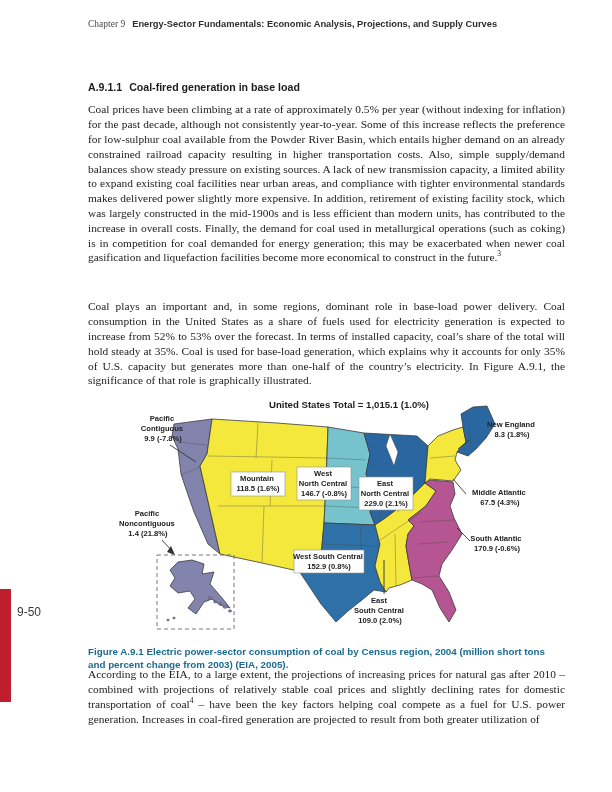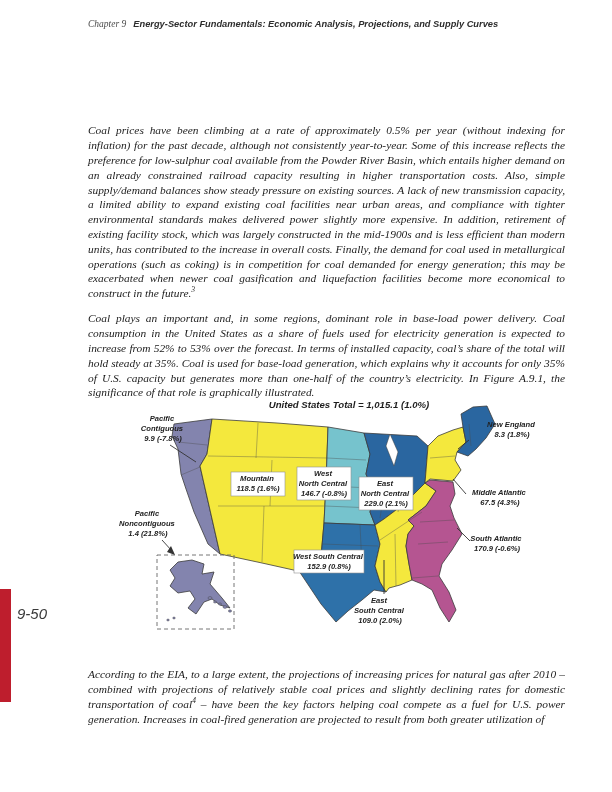--- a/index.html
+++ b/index.html
@@ -1,59 +1,62 @@
 <!DOCTYPE html>
 <html><head>
 <meta charset="utf-8">
 <style>
   html,body { margin:0; padding:0; background:#ffffff; }
   .page {
     position:relative; width:612px; height:792px; background:#ffffff;
-    font-family:"Liberation Serif", serif; overflow:hidden;font-style:italic;
+    font-family:"Liberation Serif", serif; overflow:hidden;
   }
   .hdr { position:absolute; left:88px; top:13px; width:480px; white-space:nowrap; }
   .hdr .chap { font-family:"Liberation Serif", serif; font-size:9.5px; color:#4a4a4a; }
   .hdr .ttl  { font-family:"Liberation Sans", sans-serif; font-weight:bold; font-size:9.3px; color:#2d2d2d; margin-left:7px; }
   .heading {
     position:absolute; left:88px; top:81px; width:480px;
     font-family:"Liberation Sans", sans-serif; font-weight:bold; font-size:10.6px; color:#1c1c1c;
   }
   .heading .num { margin-right:7px; }
   .body-para {
     position:absolute; left:88px; width:477px;
     font-size:11.4px; line-height:14.8px; text-align:justify; color:#1b1b1b;
   }
-  #para1 { top:112px; }
-  #para2 { top:300px; }
+  #para1 { top:91px; }
+  #para2 { top:288px; }
   #para3 { top:656px; }
   .body-para sup { font-size:7.5px; line-height:0; vertical-align:super; }
   .figure { position:absolute; left:90px; top:394px; width:480px; height:248px;margin-left:22px; }
   .map-title { font-family:"Liberation Sans", sans-serif; font-weight:bold; font-size:9.6px; fill:#1d1d1d; }
   .map-lbl   { font-family:"Liberation Sans", sans-serif; font-weight:bold; font-size:7.6px; fill:#222222; }
   .region    { stroke:#3b3b3b; stroke-width:0.8; stroke-linejoin:round; }
   .stateline { stroke:#4a4a4a; stroke-width:0.45; fill:none; opacity:0.85; }
   .leader    { stroke:#333333; stroke-width:0.9; fill:none; }
   .lbl-box   { fill:#ffffff; stroke:#8f8f8f; stroke-width:0.6; }
   .caption {
     position:absolute; left:88px; top:645px; width:474px;
     font-family:"Liberation Sans", sans-serif; font-weight:bold;
     font-size:9.8px; line-height:13px; color:#1B6B91;
   }
   .red-bar  { position:absolute; left:0; top:589px; width:11px; height:113px; }
-  .page-num { position:absolute; left:17px; top:605px; font-family:"Liberation Sans", sans-serif; font-size:15px; color:#3a3a3a; }
+  .page-num { position:absolute; left:17px; top:605px; font-family:"Liberation Sans", sans-serif; font-size:12px; color:#3a3a3a; }
 </style>
 </head>
 <body>
 
 <div class="page">
 
   <div class="hdr">
     <span class="chap">Chapter 9</span><span class="ttl">Energy-Sector Fundamentals: Economic Analysis, Projections, and Supply Curves</span>
   </div>
 
+  <div class="heading">
+    <span class="num">A.9.1.1</span><span>Coal-fired generation in base load</span>
+  </div>
 
   <p class="body-para" id="para1"><span>Coal prices have been climbing at a rate of approximately 0.5% per year (without indexing for inflation) for the past decade, although not consistently year-to-year. Some of this increase reflects the preference for low-sulphur coal available from the Powder River Basin, which entails higher demand on an already constrained railroad capacity resulting in higher transportation costs. Also, simple supply/demand balances show steady pressure on existing sources. A lack of new transmission capacity, a limited ability to expand existing coal facilities near urban areas, and compliance with tighter environmental standards makes delivered power slightly more expensive. In addition, retirement of existing facility stock, which was largely constructed in the mid-1900s and is less efficient than modern units, has contributed to the increase in overall costs. Finally, the demand for coal used in metallurgical operations (such as coking) is in competition for coal demanded for energy generation; this may be exacerbated when newer coal gasification and liquefaction facilities become more economical to construct in the future.</span><sup>3</sup></p>
 
   <p class="body-para" id="para2"><span>Coal plays an important and, in some regions, dominant role in base-load power delivery. Coal consumption in the United States as a share of fuels used for electricity generation is expected to increase from 52% to 53% over the forecast. In terms of installed capacity, coal’s share of the total will hold steady at 35%. Coal is used for base-load generation, which explains why it accounts for only 35% of U.S. capacity but generates more than one-half of the country’s electricity. In Figure A.9.1, the significance of that role is graphically illustrated.</span></p>
 
   <div class="figure">
     <svg width="480" height="248" viewBox="0 0 480 248">
 
       <text class="map-title" x="237" y="14" text-anchor="middle">United States Total = 1,015.1 (1.0%)</text>
 
@@ -166,19 +169,20 @@
       </text>
 
       <text class="map-lbl" text-anchor="middle">
         <tspan x="268" y="209">East</tspan>
         <tspan x="268" y="219">South Central</tspan>
         <tspan x="268" y="229">109.0 (2.0%)</tspan>
       </text>
     </svg>
   </div>
 
+  <div class="caption" style="color: rgb(27, 107, 145);">Figure A.9.1 Electric power-sector consumption of coal by Census region, 2004 (million short tons and percent change from 2003) (EIA, 2005).</div>
 
   <p class="body-para" id="para3"><span>According to the EIA, to a large extent, the projections of increasing prices for natural gas after 2010 – combined with projections of relatively stable coal prices and slightly declining rates for domestic transportation of coal</span><sup>4</sup><span> – have been the key factors helping coal compete as a fuel for U.S. power generation. Increases in coal-fired generation are projected to result from both greater utilization of</span></p>
 
   <div class="red-bar" style="background: rgb(190, 30, 45);"></div>
   <div class="page-num">9-50</div>
 
 </div>
 
 </body></html>

